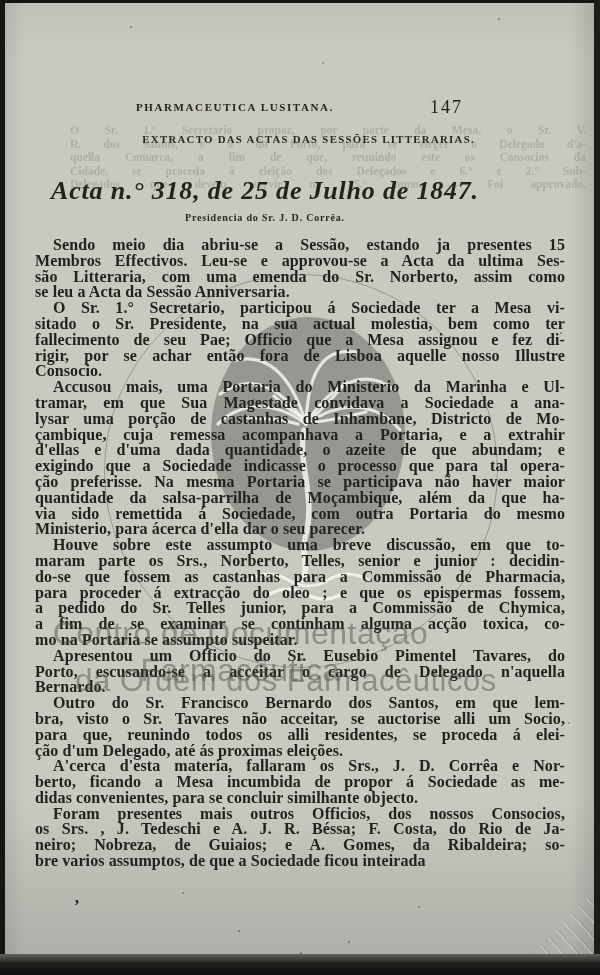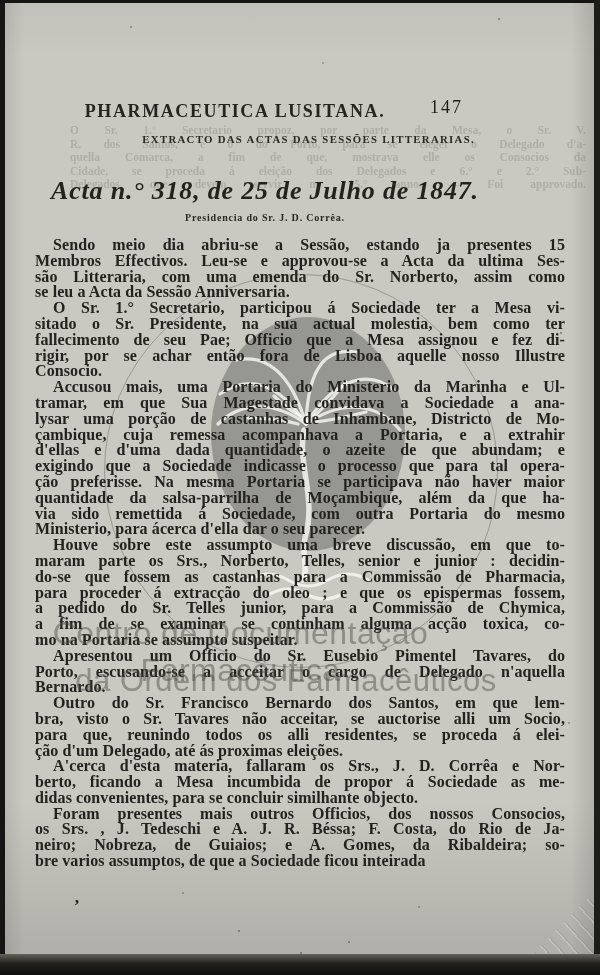--- a/index.html
+++ b/index.html
@@ -27,21 +27,21 @@
       560px 332px rgba(45,45,38,.5),38px 642px rgba(45,45,38,.4),238px 930px rgba(45,45,38,.5),
       418px 906px rgba(45,45,38,.45),348px 941px rgba(45,45,38,.5),568px 722px rgba(45,45,38,.4),
       88px 762px rgba(45,45,38,.35),512px 842px rgba(45,45,38,.45),182px 892px rgba(45,45,38,.4),
       455px 140px rgba(45,45,38,.35),540px 560px rgba(45,45,38,.3),300px 952px rgba(45,45,38,.5);}
   
   .ghost{position:absolute;left:70px;top:124px;width:516px;opacity:.32;filter:blur(.6px);
     color:#7a796f;font-weight:700;font-size:11.5px;line-height:13.6px;}
   .ghost .line{text-align:justify;text-align-last:justify;}
   
   .journal{position:absolute;left:35px;top:101px;width:400px;text-align:center;
-    font-weight:700;font-size:18px;letter-spacing:1.6px;color:#26241f;}
+    font-weight:700;font-size:11px;letter-spacing:1.6px;color:#26241f;}
   .pagenum{position:absolute;left:430px;top:97px;font-weight:400;font-size:18px;letter-spacing:2px;color:#201e1a;}
   .kicker{position:absolute;left:35px;top:133px;width:440px;text-align:right;
     font-weight:700;font-size:10.8px;letter-spacing:1.3px;color:#2a2822;}
   .acta-title{position:absolute;left:35px;top:176px;width:460px;text-align:center;
     font-style:italic;font-weight:700;font-size:26px;letter-spacing:.8px;color:#24221d;}
   .presidency{position:absolute;left:35px;top:212px;width:460px;text-align:center;
     font-weight:700;font-size:10px;letter-spacing:.8px;color:#2a2822;}
   
   .body-text{position:absolute;left:35px;top:237px;width:530px;
     font-weight:700;font-size:16px;line-height:15.8px;letter-spacing:.1px;color:#24221e;}
@@ -60,21 +60,21 @@
   .stray-mark{position:absolute;left:74px;top:896px;font-weight:700;font-size:17px;color:#1b1a17;}
 </style>
 </head>
 <body>
 
 <div class="page">
 
   <div class="ghost">
       <div class="line">O Sr. 1.° Secretario propoz, por parte da Mesa, o Sr. V.</div>
       <div class="line">R. dos Santos, e o do Porto, para se eleger o Delegado d'a-</div>
-      <div class="line">quella Comarca, a fim de que, mostrava elle os Consocios da</div>
+      <div class="line">quella Comarca, a fim de que, reunindo este os Consocios da</div>
       <div class="line">Cidade, se proceda á eleição dos Delegados e 6.° e 2.° Sub-</div>
       <div class="line">Delegados, que devem servir no 15.° anno. — Foi approvado.</div>
     </div>
 
   <div class="wm-circle"></div>
   <svg class="wm-emblem" width="260" height="340" viewBox="0 0 260 340">
     <ellipse cx="130" cy="122" rx="97" ry="117" fill="rgba(72,72,68,0.38)"></ellipse>
     <g fill="none" stroke="rgba(250,250,244,0.8)" stroke-width="3.2" stroke-linecap="round">
       <path d="M128,112 C100,70 70,62 42,82"></path>
       <path d="M128,112 C112,58 86,42 58,48"></path>

